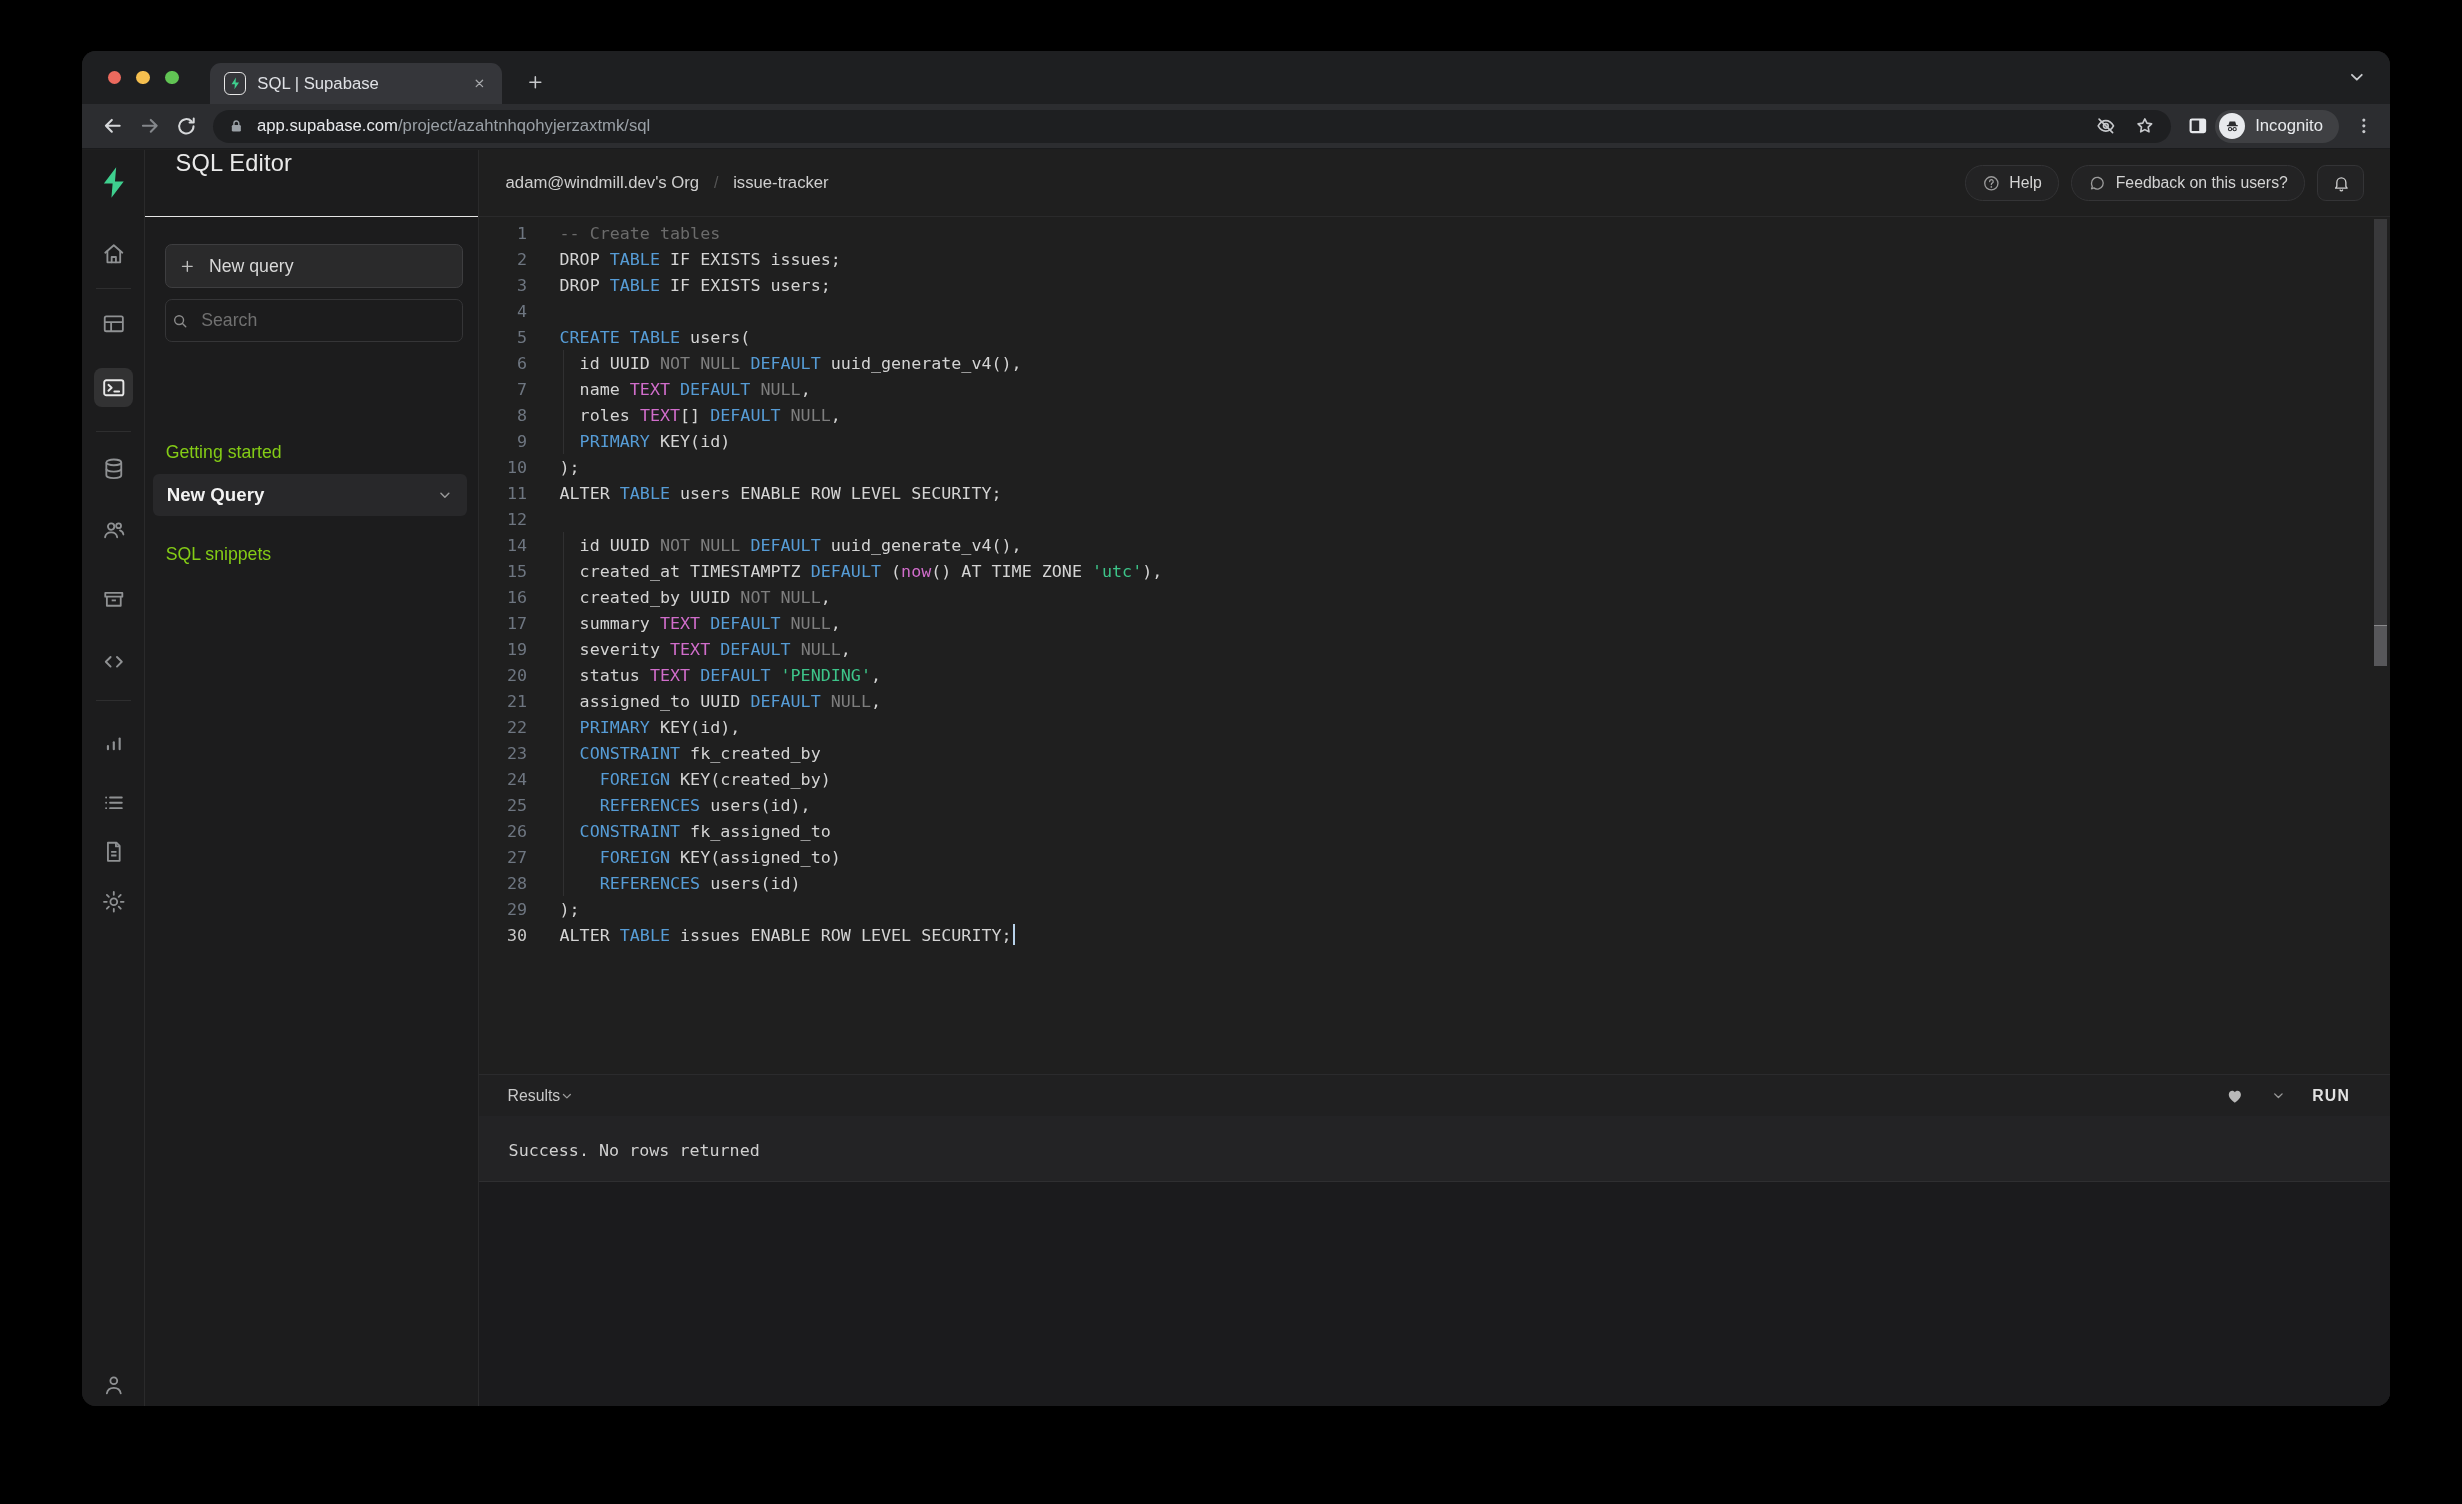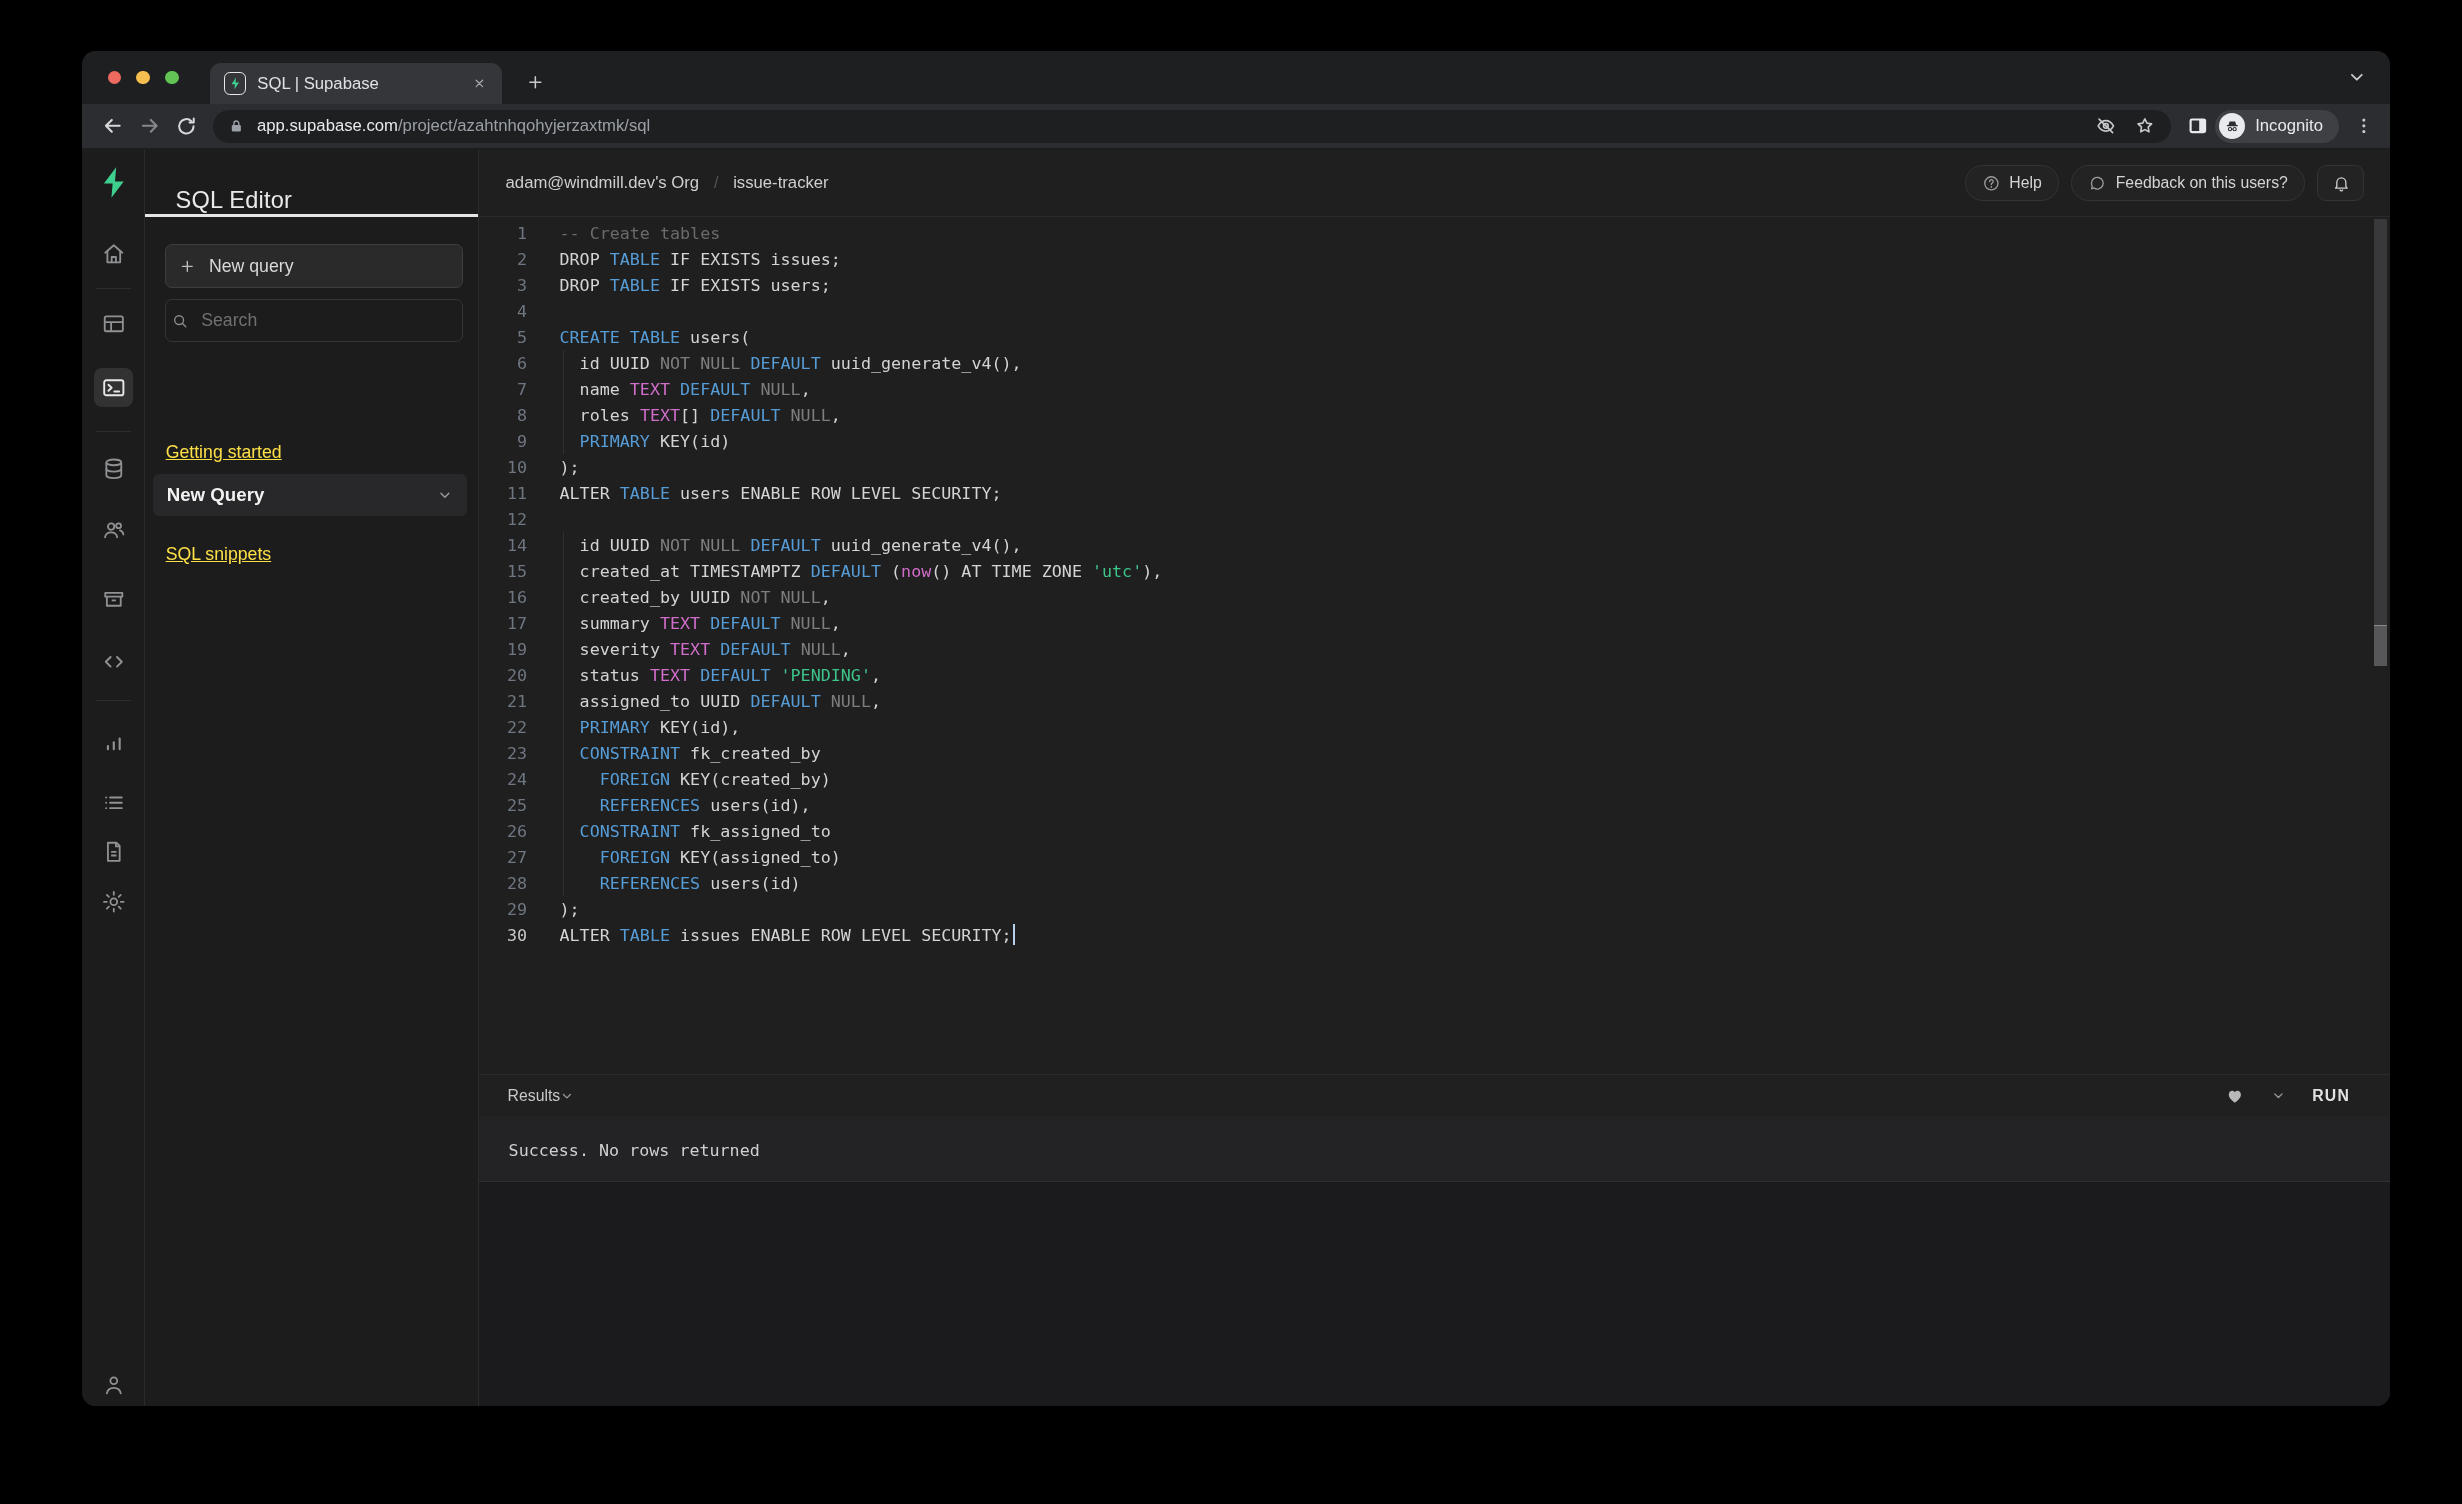--- a/index.html
+++ b/index.html
@@ -46,29 +46,29 @@
   .app { position:absolute; top:99px; left:0; right:0; bottom:0; display:flex; }
 
   .rail { width:63px; background:#1c1c1d; border-right:1px solid #2a2a2b; position:relative; flex:0 0 auto; }
   .rail-btn { position:absolute; left:11.8px; width:39px; height:39px; border-radius:7.9px;
               display:flex; align-items:center; justify-content:center; color:#8f9193; }
   .rail-btn.active { background:#323233; color:#e8e8e8; }
   .rail-div { position:absolute; left:13.8px; width:35px; border-top:1px solid #2e2e2f; }
   .rail-logo { position:absolute; left:16.7px; top:15.8px; }
 
   .panel { width:334px; background:#1c1c1d; border-right:1px solid #2a2a2b; position:relative; flex:0 0 auto; }
-  .panel-header { height:67px; border-bottom:3px solid #e5e5e5; display:flex; align-items:flex-end; padding-left:30.5px; }
+  .panel-header { height:67px; border-bottom:1px solid #e5e5e5; display:flex; align-items:flex-start; padding-left:30.5px; }
   .page-title { font-size:23.6px; color:#e9e9e9; letter-spacing:0.2px; }
   .newquery-btn { position:absolute; left:19.7px; top:94px; width:298px; height:44px; background:#2a2a2b;
                   border:1px solid #3e3e40; border-radius:6.9px; display:flex; align-items:center; gap:12.8px;
                   padding-left:13.8px; color:#d9d9d9; font-size:17.7px; }
   .search-box { position:absolute; left:19.7px; top:149px; width:298px; height:43px; background:transparent;
                 border:1px solid #353537; border-radius:6.9px; display:flex; align-items:center; gap:12.8px;
                 padding-left:5px; color:#707070; font-size:17.7px; }
-  .sec-label { position:absolute; left:20.7px; color:#fde047; font-size:17.7px;text-decoration:underline; }
+  .sec-label { position:absolute; left:20.7px; color:#84cc16; font-size:17.7px; }
   .panel-item { position:absolute; left:20.7px; color:#d8d8d8; font-size:18.7px; }
   .snippet-row { position:absolute; left:7.9px; top:324px; width:314px; height:42px; background:#28282a;
                  border-radius:5.9px; display:flex; align-items:center; padding:0 13.8px; }
   .snippet-row .label { color:#f2f2f2; font-size:18.7px; font-weight:bold; flex:1; }
   .snippet-row .chev { color:#9a9a9a; }
 
   .main { flex:1; position:relative; background:#1f1f1f; min-width:0; }
   .main-header { height:67px; border-bottom:1px solid #2a2a2b; display:flex; align-items:center; padding:0 25.6px 0 26.6px; }
   .crumb { font-size:16.7px; color:#cfcfcf; }
   .crumb-sep { color:#565656; margin:0 14.8px; font-size:15.8px; }

